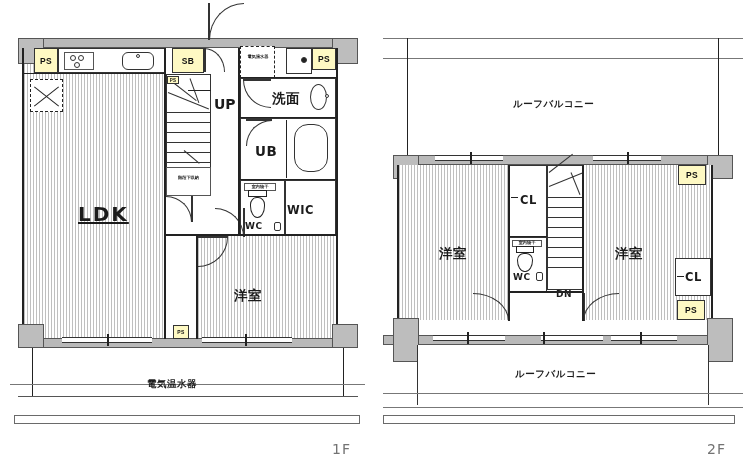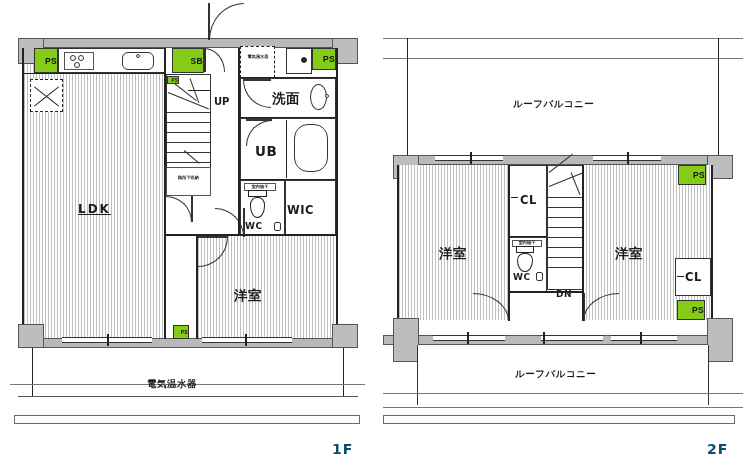--- a/index.html
+++ b/index.html
@@ -18,31 +18,31 @@
   .white{background:#ffffff;}
   .hatch{
      background-image:repeating-linear-gradient(90deg,#bfbfbf 0px,#bfbfbf 0.7px,#ffffff 0.7px,#ffffff 3px);
   }
   .outline{border:1.1px solid #333;box-sizing:border-box;}
   .outline-thin{border:0.9px solid #555;box-sizing:border-box;}
 
   .lbl{position:absolute;color:#1b1b1b;white-space:nowrap;letter-spacing:.5px;
        font-family:"DejaVu Sans","Liberation Sans",sans-serif;}
   .lbl.jp{font-family:"DejaVu Sans",sans-serif;}
-  .f-xl{font-size:12px;font-weight:700;letter-spacing:2px;text-decoration:underline;}
+  .f-xl{font-size:20px;font-weight:700;letter-spacing:2px;text-decoration:underline;}
   .f-lg{font-size:13.5px;font-weight:700;}
   .f-md{font-size:11.5px;font-weight:700;}
   .f-sm{font-size:9px;font-weight:700;}
   .f-xs{font-size:6.2px;font-weight:700;letter-spacing:0;}
   .f-tiny{font-size:4.4px;font-weight:700;letter-spacing:0;transform:scale(.95);}
-  .floorTag{font-size:14px;font-weight:700;color:#0c4a6e;letter-spacing:1px;}
-
-  
-  .tagbox{position:absolute;background:#84cc16;border:1.1px solid #333;box-sizing:border-box;
-          display:flex;align-items:center;justify-content:flex-end;}
+  .floorTag{font-size:14px;font-weight:400;color:#737373;letter-spacing:1px;}
+
+  
+  .tagbox{position:absolute;background:#fef9c3;border:1.1px solid #333;box-sizing:border-box;
+          display:flex;align-items:center;justify-content:center;}
   .tagbox span{font-size:8.5px;font-weight:700;color:#111;letter-spacing:.3px;}
 
   
   .door{position:absolute;box-sizing:border-box;border:1.1px solid #333;background:transparent;}
   .door.tl{border-radius:100% 0 0 0;border-right:none;border-bottom:none;}
   .door.tr{border-radius:0 100% 0 0;border-left:none;border-bottom:none;}
   .door.bl{border-radius:0 0 0 100%;border-right:none;border-top:none;}
   .door.br{border-radius:0 0 100% 0;border-left:none;border-top:none;}
   .leaf{position:absolute;background:#333;}
 
@@ -183,21 +183,21 @@
     <div class="wall" style="left:188px;top:90px;width:23px;height:1.2px;"></div>
 
     <div class="tread" style="position:absolute;left:166px;top:112px;width:45px;height:1px;background:#333;"></div>
     <div class="tread" style="position:absolute;left:166px;top:122px;width:45px;height:1px;background:#333;"></div>
     <div class="tread" style="position:absolute;left:166px;top:132px;width:45px;height:1px;background:#333;"></div>
     <div class="tread" style="position:absolute;left:166px;top:142px;width:45px;height:1px;background:#333;"></div>
     <div class="tread" style="position:absolute;left:166px;top:152px;width:45px;height:1px;background:#333;"></div>
     <div class="tread" style="position:absolute;left:166px;top:162px;width:45px;height:1px;background:#333;"></div>
 
     <div class="riserline" style="left:184px;top:150px;width:20px;height:1px;transform:rotate(40deg);transform-origin:left center;"></div>
-    <div class="lbl f-xs" style="left:214px;top:96px;font-size:10px;">UP</div>
+    <div class="lbl f-xs" style="left:214px;top:96px;font-size:14px;">UP</div>
 
     <div class="tagbox" style="left:167px;top:76px;width:12px;height:8px;border-width:.8px;">
       <span style="font-size:4.5px;">PS</span>
     </div>
 
     <div class="room white outline-thin" style="left:166px;top:167px;width:45px;height:29px;"></div>
     <div class="lbl jp f-tiny" style="left:168px;top:174px;width:41px;text-align:center;line-height:7px;">階段下収納</div>
 
     <div class="door tr" style="left:166px;top:196px;width:26px;height:26px;"></div>
     <div class="leaf" style="left:191px;top:196px;width:1.6px;height:26px;"></div>

